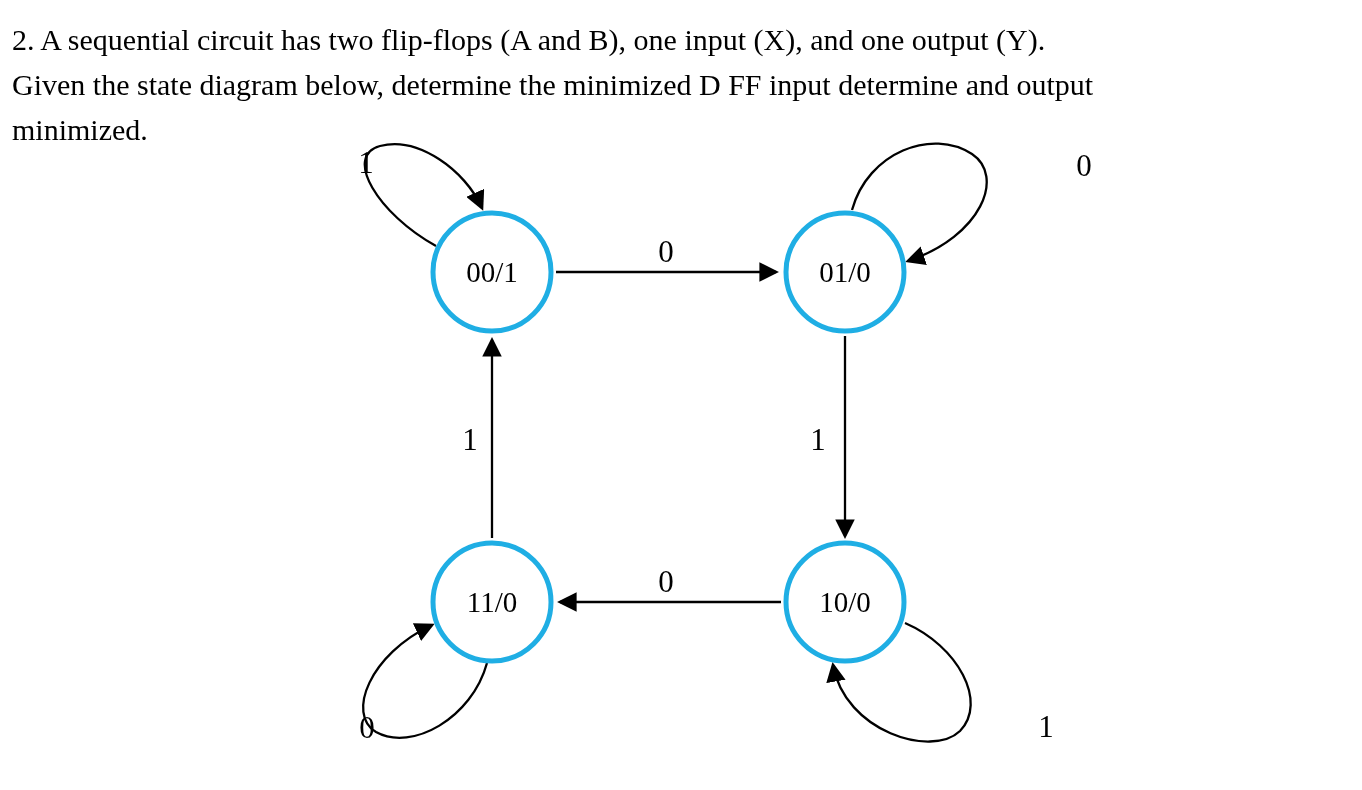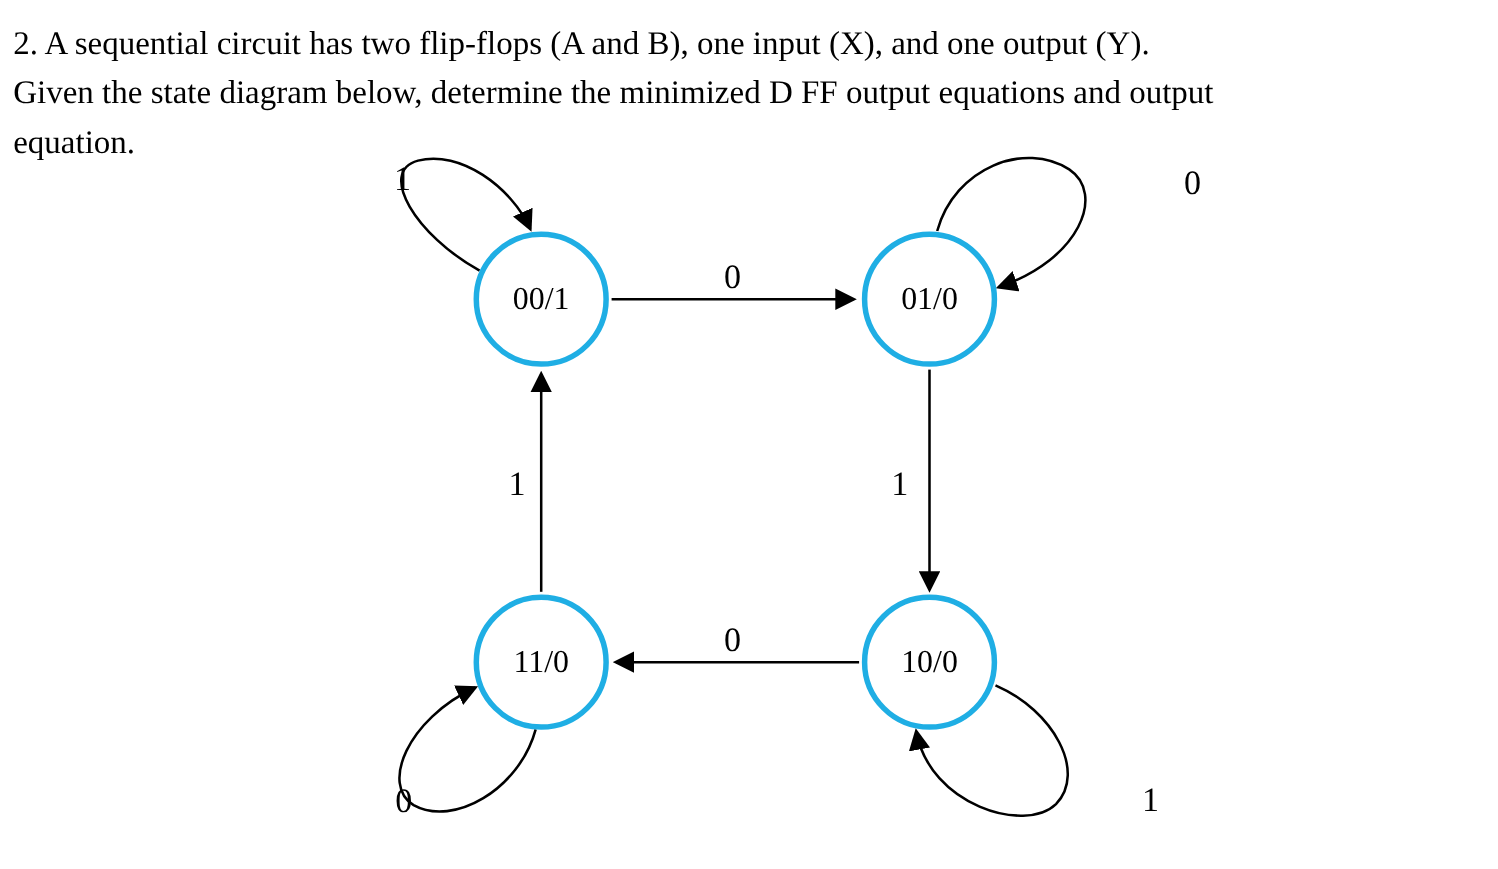--- a/index.html
+++ b/index.html
@@ -54,22 +54,22 @@
     dominant-baseline: central;
   }
 </style>
 </head>
 <body>
 
 <div class="page">
 
   <div class="problem">
     <div class="line">2.  A sequential circuit has two flip-flops (A and B), one input (X), and one output (Y).</div>
-    <div class="line">Given the state diagram below, determine the minimized D FF output equations and output</div>
-    <div class="line">equation.</div>
+    <div class="line">Given the state diagram below, determine the minimized D FF input determine and output</div>
+    <div class="line">minimized.</div>
   </div>
 
   <div class="diagram-wrap">
     <svg width="1362" height="650" viewBox="0 0 1362 650">
       <defs>
         <marker id="arrow" viewBox="0 0 10 10" refX="8.5" refY="5" markerWidth="8.5" markerHeight="8.5" orient="auto-start-reverse">
           <path d="M0,0 L10,5 L0,10 z" fill="#000000"></path>
         </marker>
       </defs>
 

